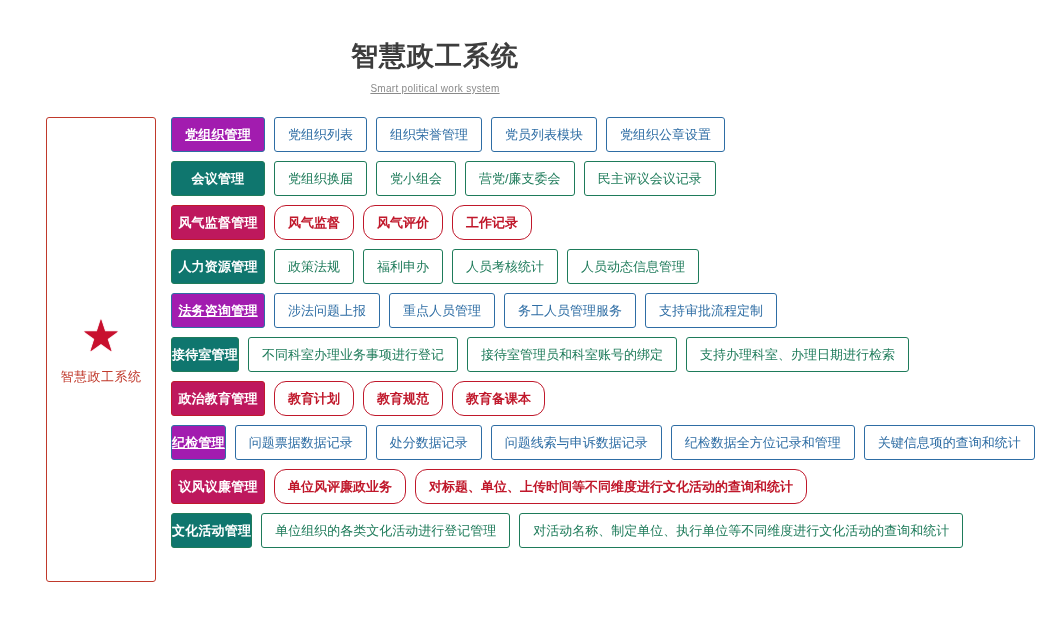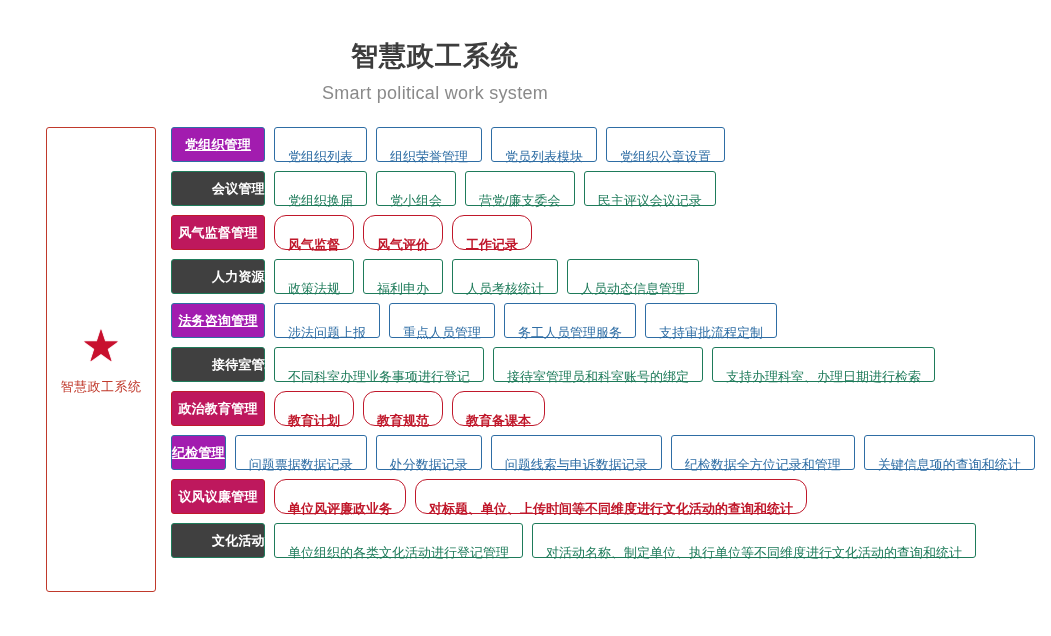--- a/index.html
+++ b/index.html
@@ -22,24 +22,25 @@
   .title {
     text-align: center;
     font-size: 27px;
     font-weight: bold;
     color: #3d3d3d;
     letter-spacing: 1px;
     padding-top: 38px;
   }
   .subtitle {
     text-align: center;
-    font-size: 18px;
+    font-size: 10px;
     color: #8a8a8a;
     margin-top: 9px;
     letter-spacing: 0.3px;
+    text-decoration: underline;
   }
   .diagram {
     position: relative;
     margin-top: 23px;
     padding-left: 46px;
   }
   .root-box {
     position: absolute;
     left: 46px;
     top: 0;
@@ -74,34 +75,34 @@
     margin-bottom: 9px;
     height: 35px;
   }
   .node {
     box-sizing: border-box;
     height: 35px;
     line-height: 33px;
     border-radius: 3px;
     font-size: 13px;
     text-align: center;
-    padding: 12px 13px;
+    padding: 0 13px;
     margin-right: 9px;
     white-space: nowrap;
     border: 1px solid transparent;
   }
   .cat {
     width: 94px;
     padding: 0;
     color: #ffffff;
     font-weight: bold;
     letter-spacing: 0.2px;
   }
   .cat.blue   { background: #a21caf; border-color: #2e6da4; text-decoration: underline; }
-  .cat.green  { background: #404040; border-color: #1e7b5a; padding-left: 40px; }
+  .cat.green  { background: #0f766e; border-color: #1e7b5a; }
   .cat.red    { background: #be185d; border-color: #c0182b; }
   .leaf.blue  { color: #2e6da4; border-color: #2e6da4; background: #fff; }
   .leaf.green { color: #1e7b5a; border-color: #1e7b5a; background: #fff; }
   .leaf.red   { color: #c0182b; border-color: #c0182b; background: #fff; font-weight: bold; border-radius: 12px; }
 </style>
 </head>
 <body>
 
 <div class="page">
 

